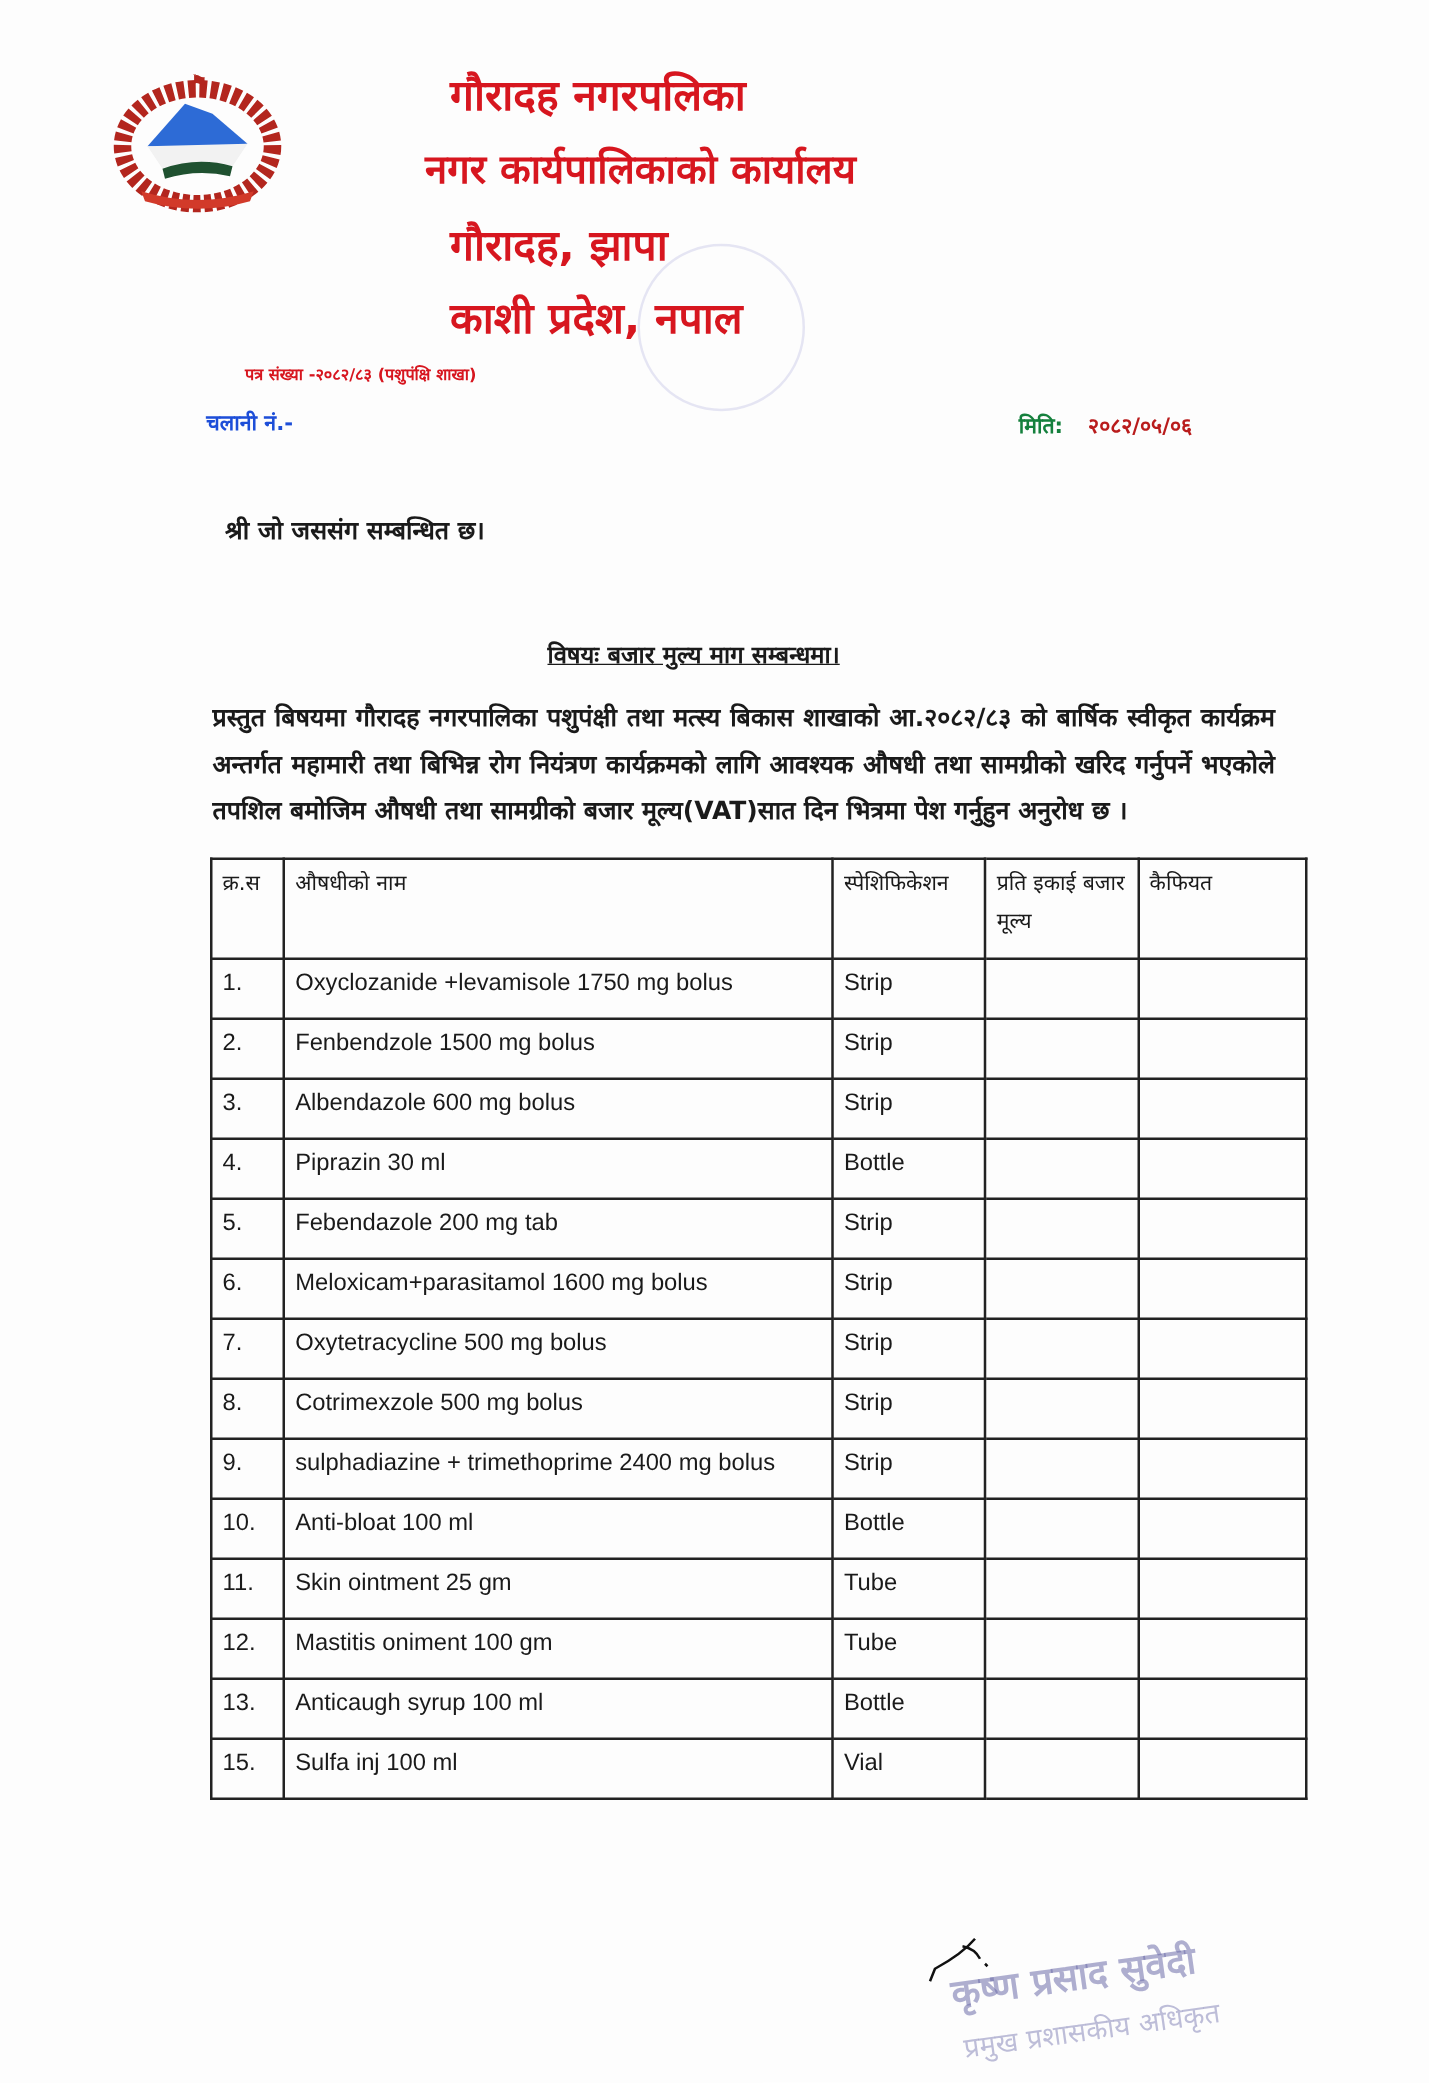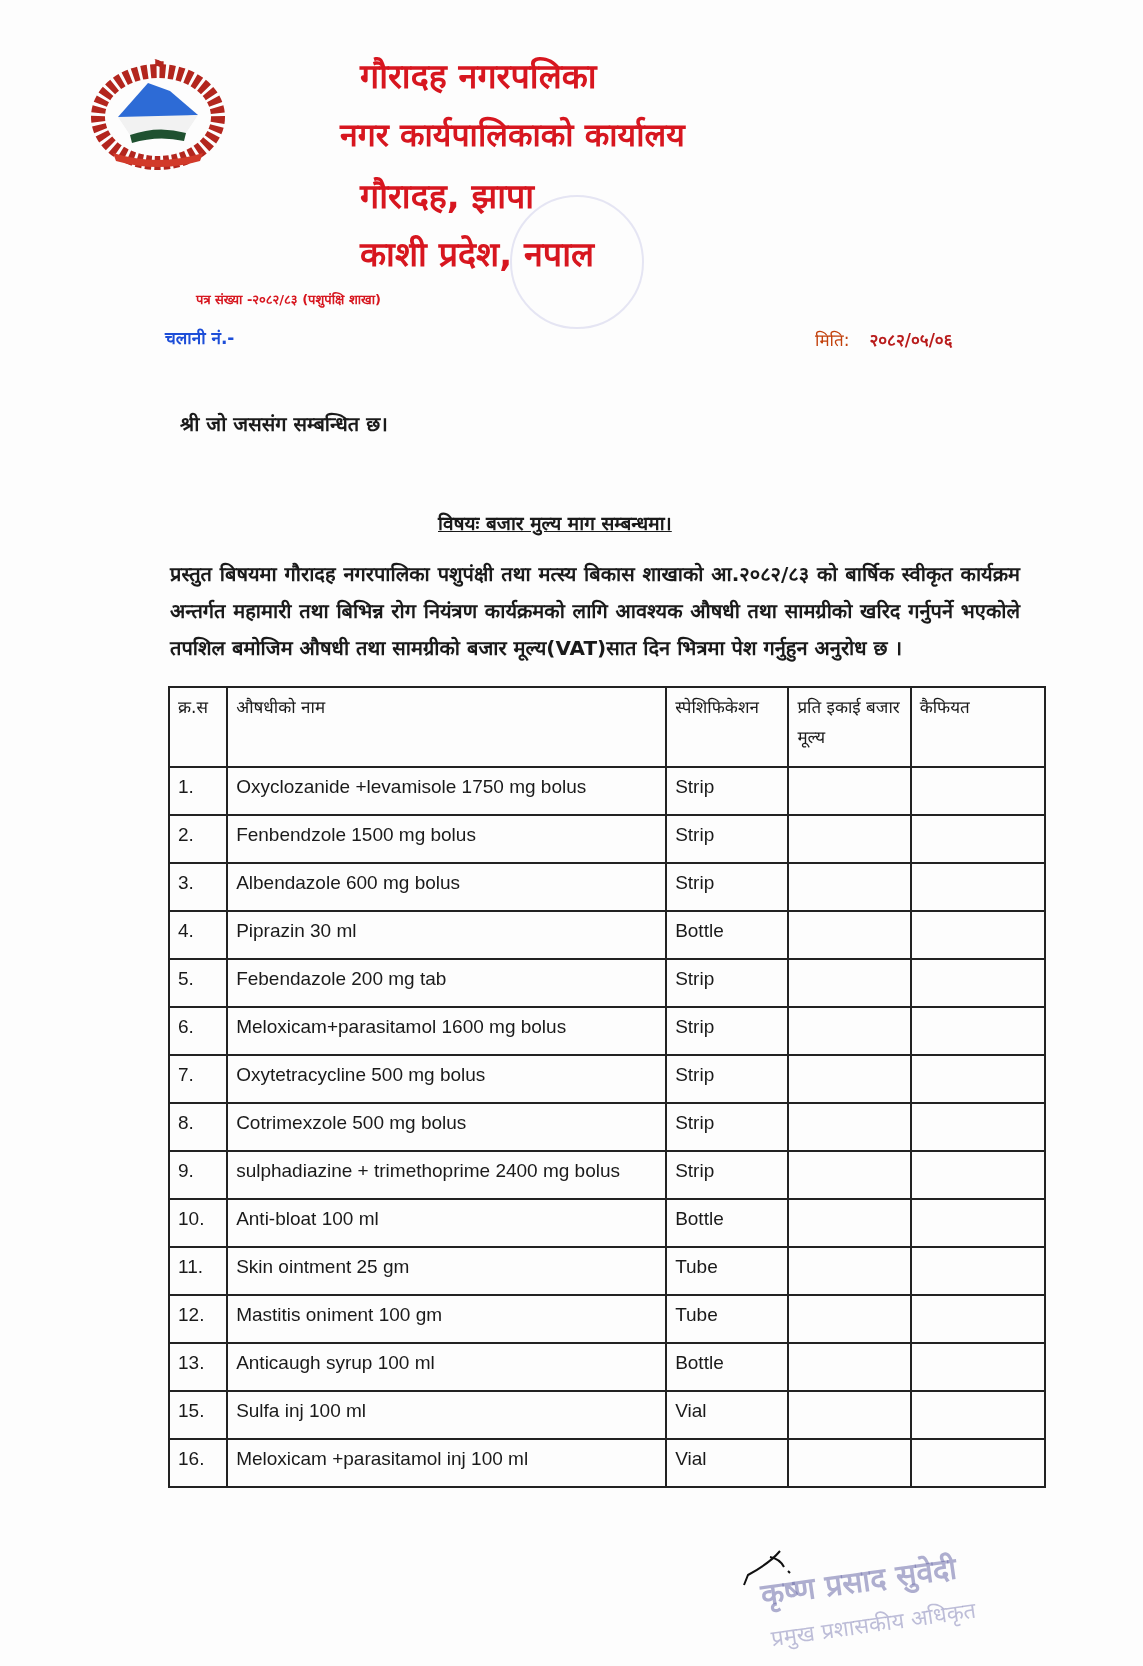--- a/index.html
+++ b/index.html
@@ -11,21 +11,21 @@
           font-family:"DejaVu Sans", sans-serif; font-weight:bold; }
   .h1 { top:52px; font-size:34px; }
   .h2 { top:112px; font-size:32px; left:340px; width:480px; }
   .h3 { top:172px; font-size:34px; }
   .h4 { top:230px; font-size:34px; }
   .stamp { position:absolute; left:510px; top:195px; width:130px; height:130px; border-radius:50%;
            border:2px solid rgba(120,120,200,0.18); }
   .ref { position:absolute; left:165px; top:290px; color:#d7161f; font-size:13px; font-weight:bold;margin-left:31px; }
   .chalani { position:absolute; left:165px; top:326px; color:#1d4ed8; font-size:17px; font-weight:bold; }
   .date { position:absolute; left:815px; top:328px; font-size:17px; }
-  .date .lbl { color:#c2410c; font-weight:normal; }
+  .date .lbl { color:#15803d; font-weight:bold; }
   .date .val { color:#b91c1c; margin-left:20px;font-weight:bold; }
   .salute { position:absolute; left:180px; top:410px; font-size:20px; font-weight:bold; }
   .subject { position:absolute; left:438px; top:467px; font-size:19px; font-weight:bold;
              text-decoration:underline;margin-top:43px; }
   .body { position:absolute; left:170px; top:520px; width:850px; font-size:20px; font-weight:bold;
           line-height:37px; text-align:justify;margin-top:36px; }
   table.grid { position:absolute; left:168px; top:686px; width:878px; border-collapse:collapse; }
   table.grid th, table.grid td { border:2px solid #222; vertical-align:top; padding:8px 8px;
           font-family:"Liberation Sans", sans-serif; font-size:19px; }
   table.grid th { font-family:"DejaVu Sans", sans-serif; font-weight:normal; font-size:17px; text-align:left;
@@ -171,27 +171,20 @@
           <td></td>
           <td></td>
         </tr>
         <tr>
           <td>15.</td>
           <td>Sulfa inj 100 ml</td>
           <td>Vial</td>
           <td></td>
           <td></td>
         </tr>
-        <tr>
-          <td>16.</td>
-          <td>Meloxicam +parasitamol inj  100 ml</td>
-          <td>Vial</td>
-          <td></td>
-          <td></td>
-        </tr>
       </tbody>
   </table>
 
   <svg class="sig" viewBox="0 0 300 110">
     <path d="M4 40 L8 30 Q30 18 40 6 M30 12 Q40 14 44 22 M48 26 L50 28" stroke="#111" stroke-width="2" fill="none"></path>
   </svg>
   <div class="sig-name">कृष्ण प्रसाद सुवेदी</div>
   <div class="sig-title">प्रमुख प्रशासकीय अधिकृत</div>
 </div>
 

